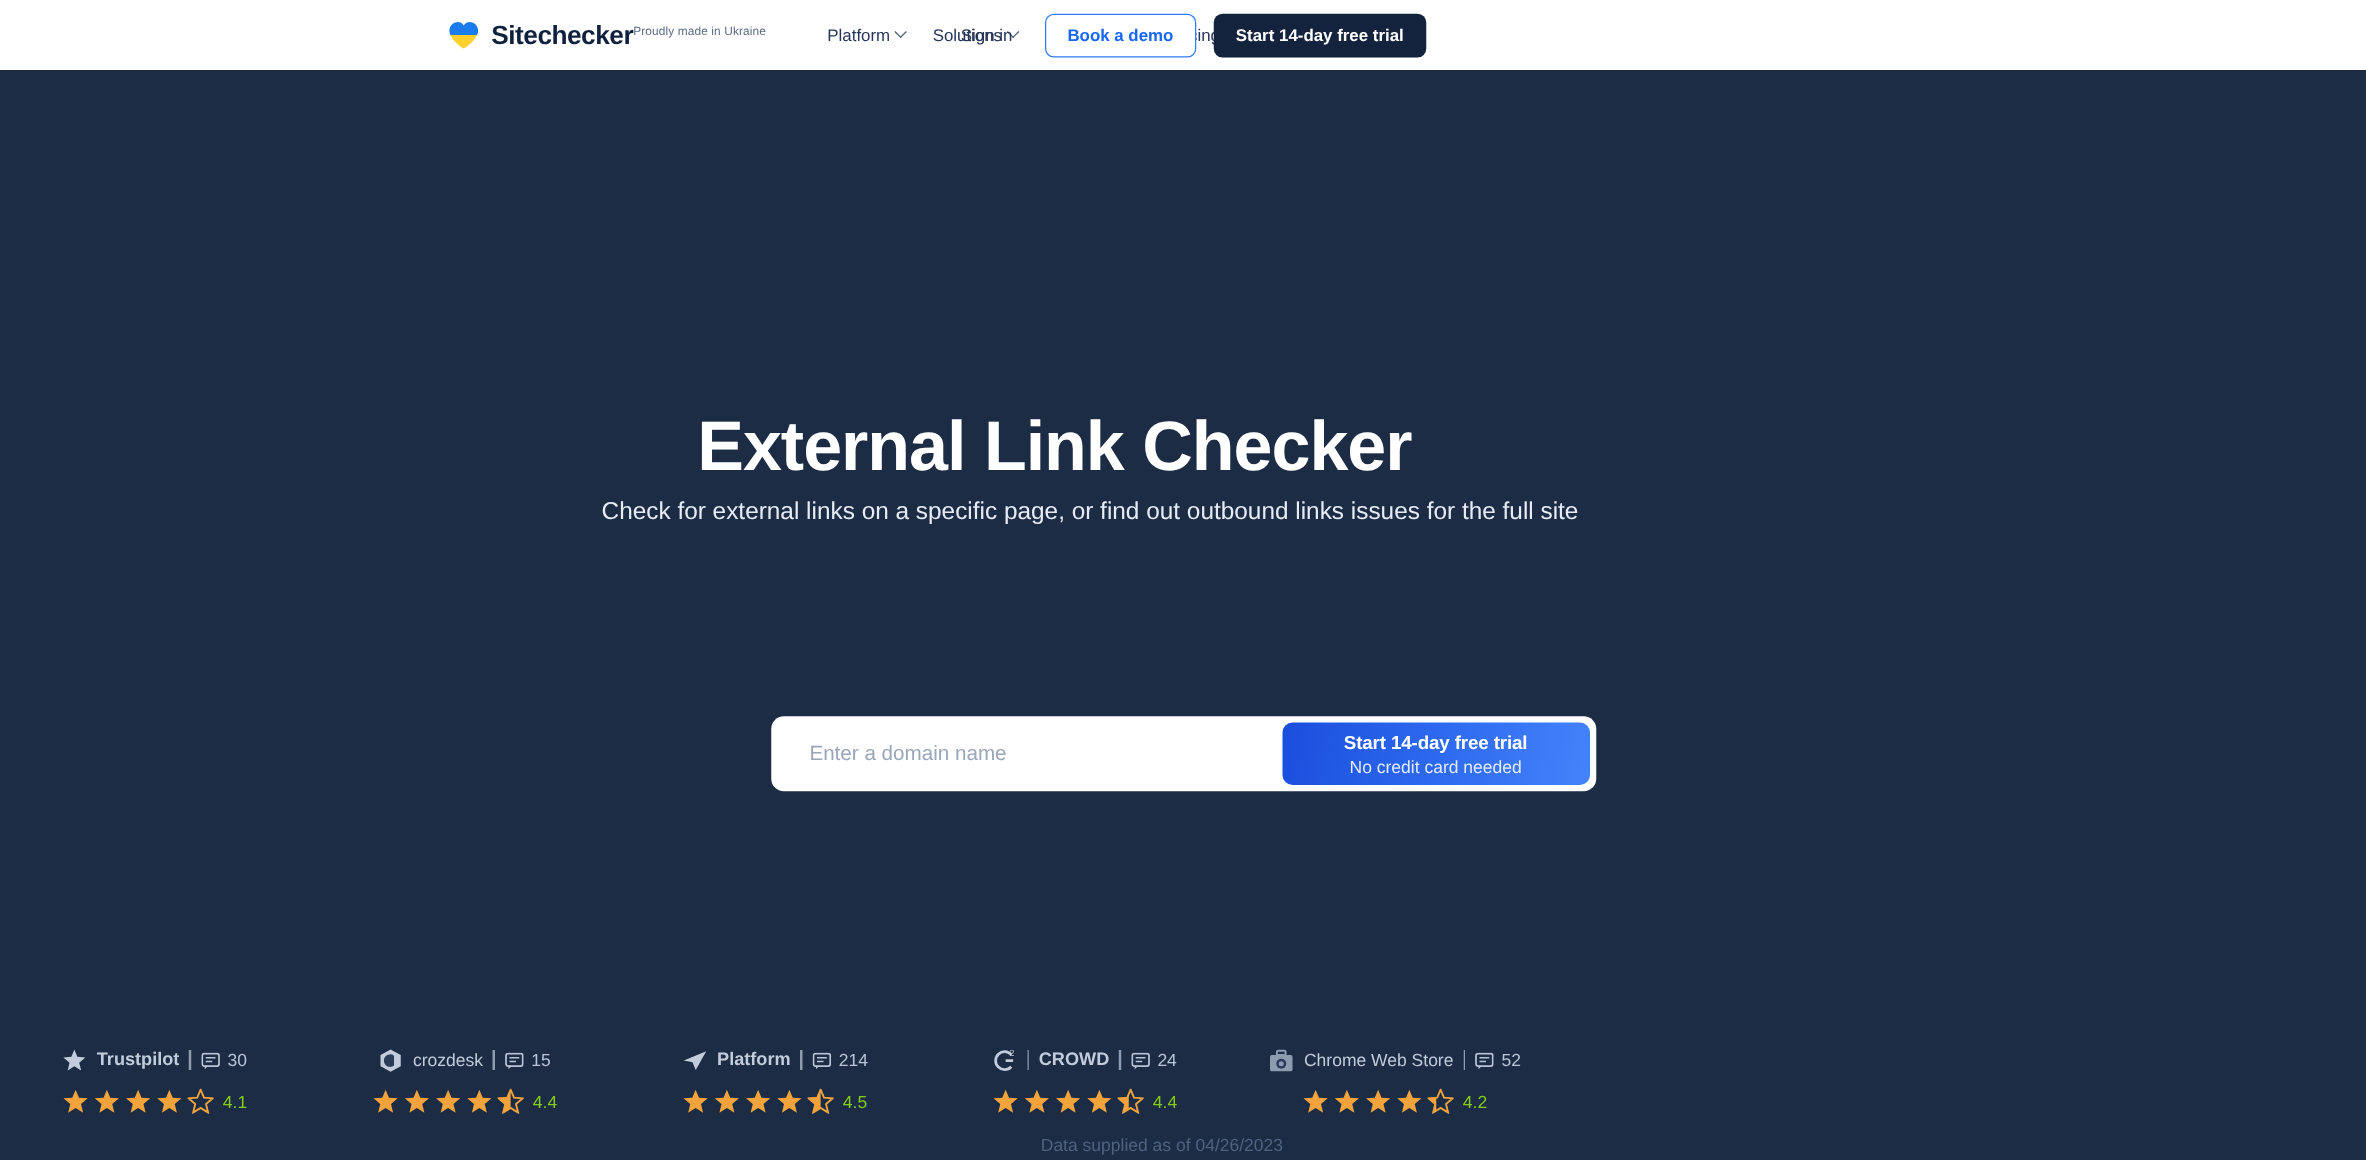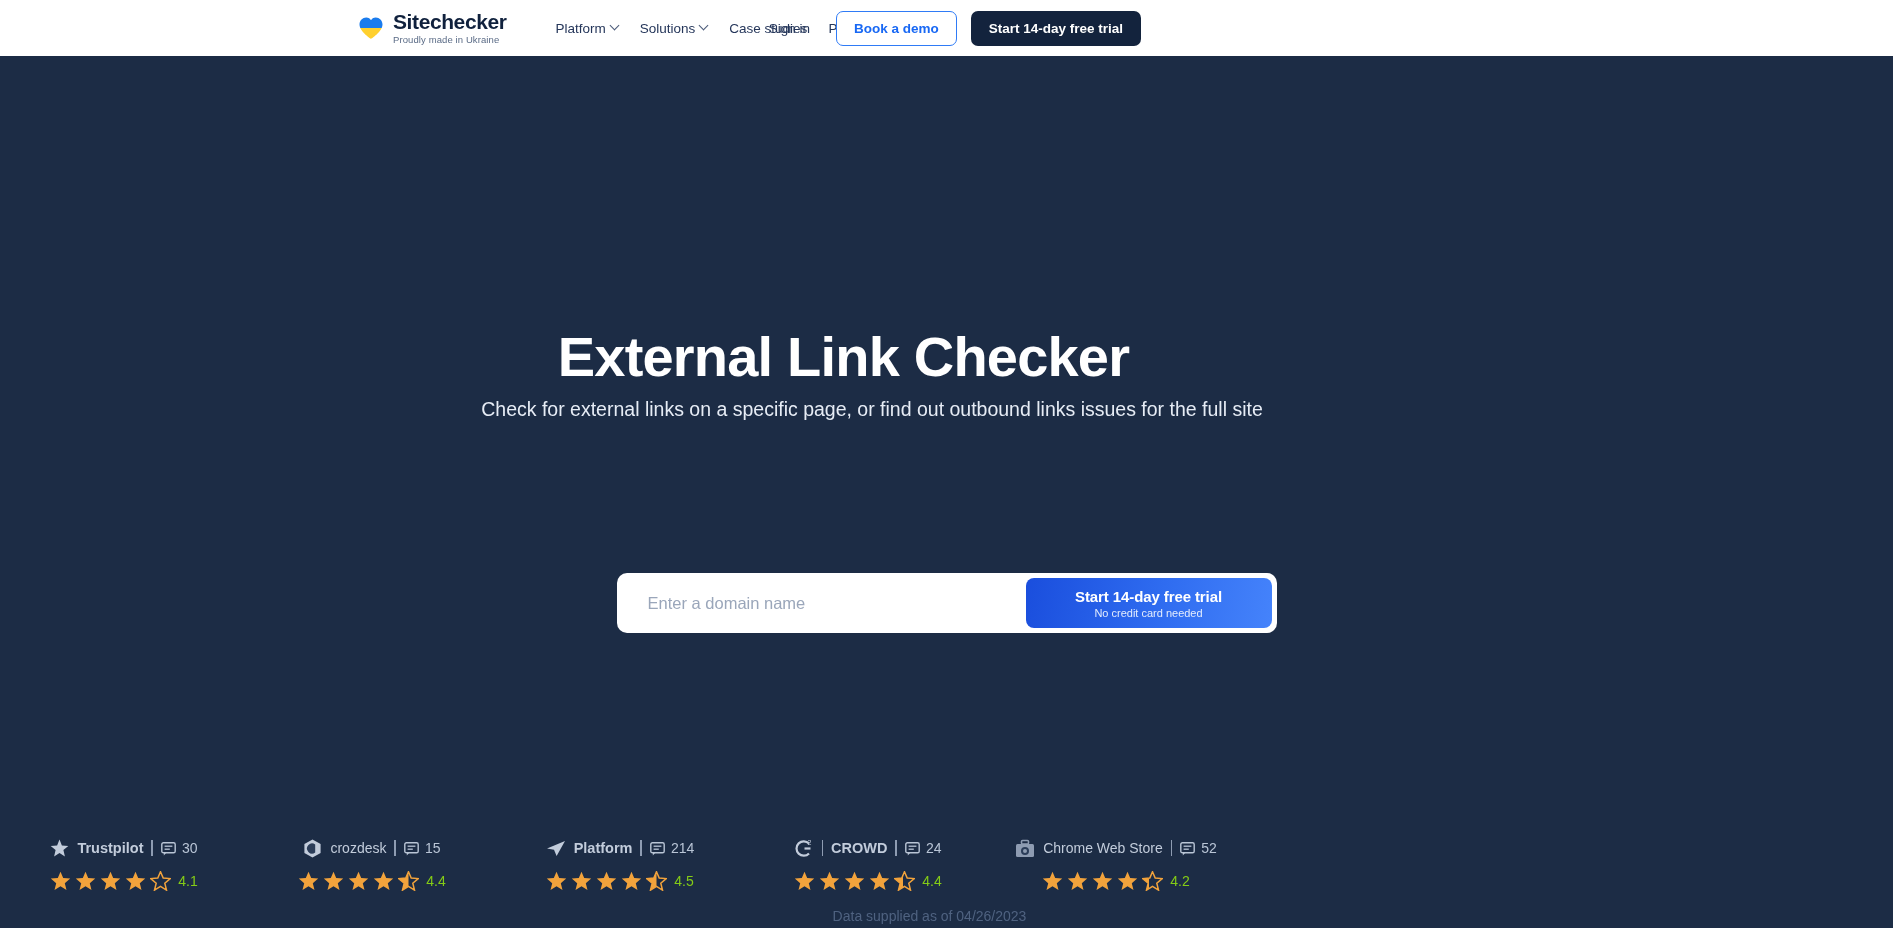--- a/index.html
+++ b/index.html
@@ -18,21 +18,21 @@
     display:flex; align-items:center;
     z-index:10;
   }
   .logo-wrap {
     display:flex; align-items:center; gap:9px;
     margin-left:358px;
   }
   .heart {
     width:26px; height:24px; position:relative; flex:0 0 auto;
   }
-  .logo-text { display:flex; flex-direction:column; line-height:1; }
+  .logo-text { display:flex; flex-direction:row; line-height:1; }
   .logo-name {
     font-size:21px; font-weight:bold; color:#10213d;
     letter-spacing:-0.4px;
   }
   .logo-sub {
     font-size:9.5px; color:#5a6b86; margin-top:3px; letter-spacing:0.1px;
   }
 
   .nav { display:flex; align-items:center; gap:21px; margin-left:49px; }
   .nav-item {
@@ -127,21 +127,21 @@
   .btn-trial-main {
     width:246px; height:50px; border-radius:8px;
     background:linear-gradient(100deg,#1a4edd 0%,#2f6cf0 55%,#4583fb 100%);
     display:flex; flex-direction:column; align-items:center; justify-content:center;
     cursor:pointer; border:none;
   }
   .btn-trial-main .t1 {
     font-size:15px; font-weight:bold; color:#ffffff; letter-spacing:-0.1px;
   }
   .btn-trial-main .t2 {
-    font-size:11px; color:#e3ecfd; margin-top:2px;text-align:right;
+    font-size:14px; color:#e3ecfd; margin-top:2px;text-align:right;
   }
 
   
   .badges {
     position:absolute; top:780px; left:0; width:1893px;
     display:flex; justify-content:flex-start; align-items:flex-start; gap:0;
   }
   .badge {
     width:248px;
     display:flex; flex-direction:column; align-items:center;

